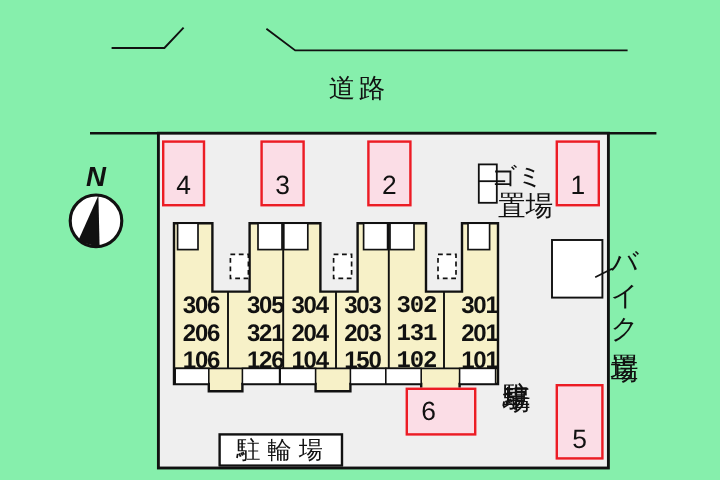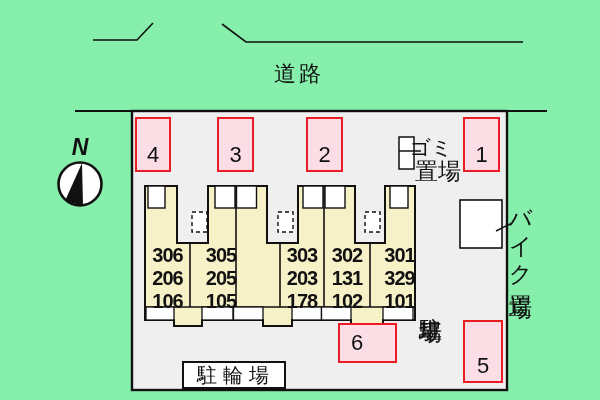--- a/index.html
+++ b/index.html
@@ -105,36 +105,41 @@
     <span class="num">5</span>
   </div>
 
   <div class="rooms-col" style="left:145px;width:45px;">
     <span>306</span>
     <span>206</span>
     <span>106</span>
   </div>
   <div class="rooms-col" style="left:190px;width:62px;">
     <span>305</span>
-    <span>205</span>
-    <span>105</span>
+    <span>321</span>
+    <span>126</span>
+  </div>
+  <div class="rooms-col" style="left:236px;width:44px;">
+    <span>304</span>
+    <span>204</span>
+    <span>104</span>
   </div>
   <div class="rooms-col" style="left:280px;width:44px;">
     <span>303</span>
     <span>203</span>
-    <span>178</span>
+    <span>150</span>
   </div>
-  <div class="rooms-col" style="left:324px;width:46px;">
+  <div class="rooms-col" style="left:324px;width:46px;font-family:Liberation Mono, monospace;">
     <span>302</span>
     <span>131</span>
     <span>102</span>
   </div>
   <div class="rooms-col" style="left:370px;width:59px;">
     <span>301</span>
-    <span>329</span>
+    <span>201</span>
     <span>101</span>
   </div>
 
   <div class="t center" style="left:408px;top:160px;width:60px;font-size:23px;">置場</div>
   <div class="t center" style="left:407px;top:137px;width:48px;font-size:21px;">ゴミ</div>
 
   <div class="t vtext" style="left:509px;top:192px;font-size:23px;height:135px;">バイク置場</div>
 
   <div class="t vtext" style="left:419px;top:299px;font-size:23px;height:80px;">駐車場</div>
 

